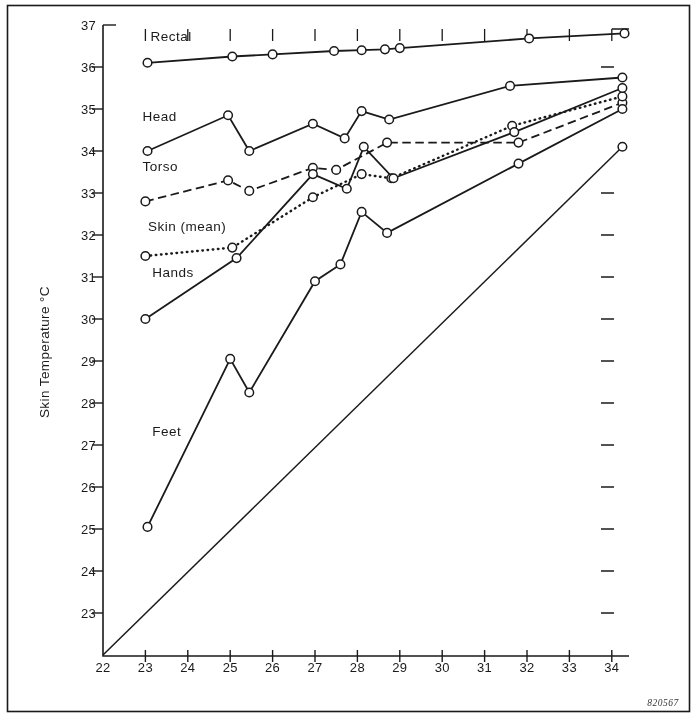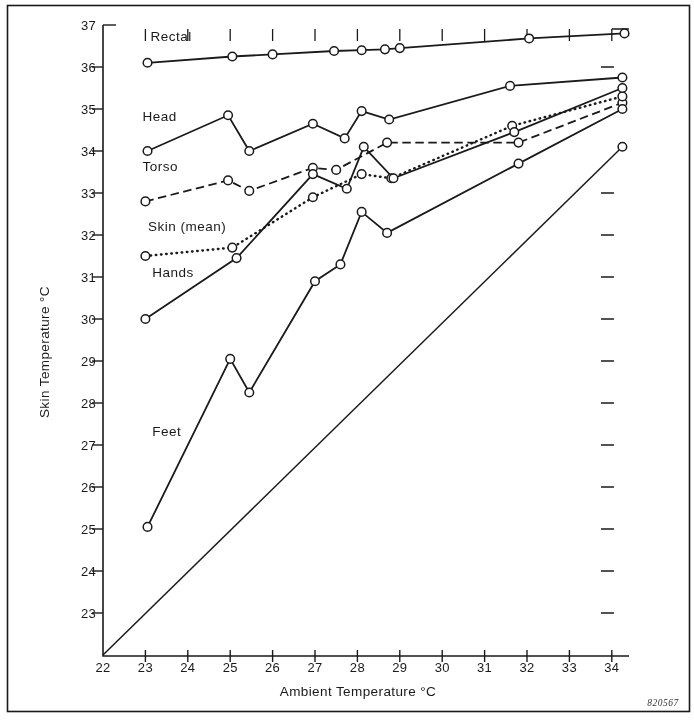--- a/index.html
+++ b/index.html
@@ -164,16 +164,15 @@
       <circle cx="518.52" cy="163.59999999999988" r="4.3" fill="#ffffff" stroke="#1a1a1a" stroke-width="1.5"></circle>
       <circle cx="622.4" cy="109" r="4.3" fill="#ffffff" stroke="#1a1a1a" stroke-width="1.5"></circle>
       <circle cx="622.4" cy="146.79999999999995" r="4.3" fill="#ffffff" stroke="#1a1a1a" stroke-width="1.5"></circle>
       <text x="150.48800000000006" y="41.26000000000005" text-anchor="start" font-size="13.5" fill="#1a1a1a" letter-spacing="0.5">Rectal</text>
       <text x="142.432" y="121.05999999999999" text-anchor="start" font-size="13.5" fill="#1a1a1a" letter-spacing="0.5">Head</text>
       <text x="142.432" y="170.61999999999998" text-anchor="start" font-size="13.5" fill="#1a1a1a" letter-spacing="0.5">Torso</text>
       <text x="147.94399999999996" y="231.09999999999988" text-anchor="start" font-size="13.5" fill="#1a1a1a" letter-spacing="0.5">Skin (mean)</text>
       <text x="152.184" y="277.29999999999995" text-anchor="start" font-size="13.5" fill="#1a1a1a" letter-spacing="0.5">Hands</text>
       <text x="152.184" y="436.06" text-anchor="start" font-size="13.5" fill="#1a1a1a" letter-spacing="0.5">Feet</text>
     </svg>
-  <div id="xlabel" class="axis-label">Ambient Temperature °C</div>
   <div id="ylabel" class="axis-label">Skin Temperature °C</div>
   <div id="fignum">820567</div>
 </div>
 
 </body></html>

